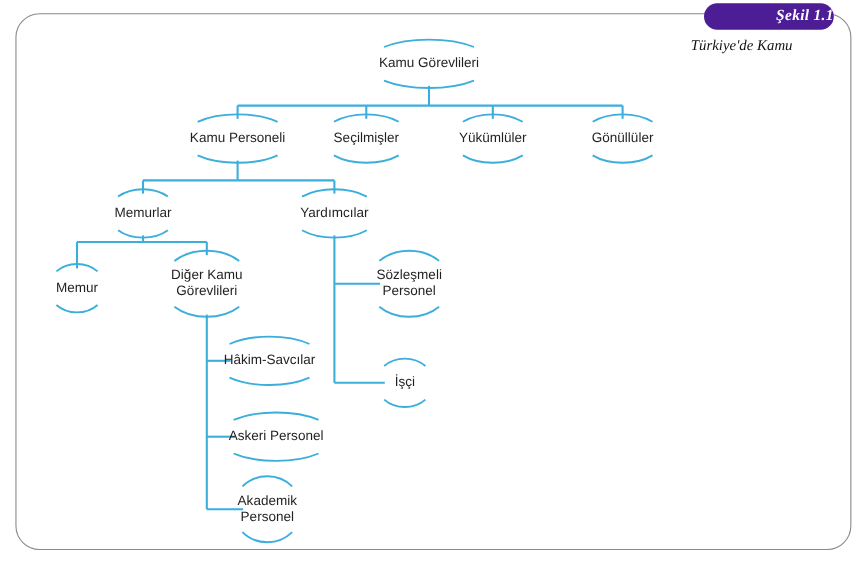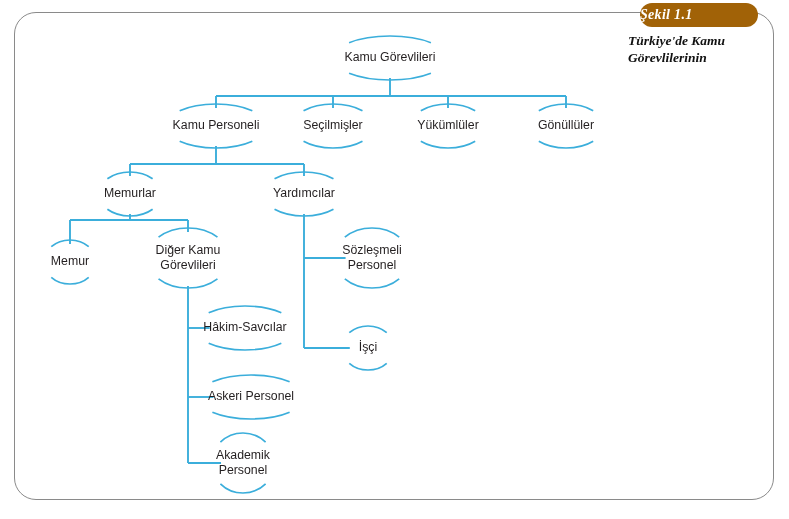--- a/index.html
+++ b/index.html
@@ -32,40 +32,40 @@
     box-sizing: border-box;
     background: #ffffff;
   }
   
   #badge {
     position: absolute;
     left: 640px;
     top: 3px;
     width: 118px;
     height: 24px;
-    background: #a16207;
+    background: #4c1d95;
     border-radius: 12px;
     color: #ffffff;
     font-family: "Liberation Serif", serif;
     font-style: italic;
     font-weight: bold;
     font-size: 14px;
     line-height: 24px;
-    text-align: left;
+    text-align: right;
     letter-spacing: 0.3px;
     z-index: 5;
   }
   #caption {
     position: absolute;
     left: 628px;
     top: 33px;
     width: 150px;
     font-family: "Liberation Serif", serif;
     font-style: italic;
-    font-weight: bold;
+    font-weight: normal;
     font-size: 13.5px;
     line-height: 16.5px;
     color: #111111;
     z-index: 5;
   }
   #caption div { white-space: nowrap; }
 
   svg#tree {
     position: absolute;
     left: 0; top: 0;
@@ -196,16 +196,15 @@
           <text x="243" y="455.75" class="nodelabel">Akademik</text>
           <text x="243" y="470.25" class="nodelabel">Personel</text>
         </g>
       </g>
   </svg>
 
   <div id="badge">Şekil 1.1</div>
 
   <div id="caption">
     <div>Türkiye'de Kamu</div>
-    <div>Görevlilerinin</div>
   </div>
 
 </div>
 
 </body></html>

